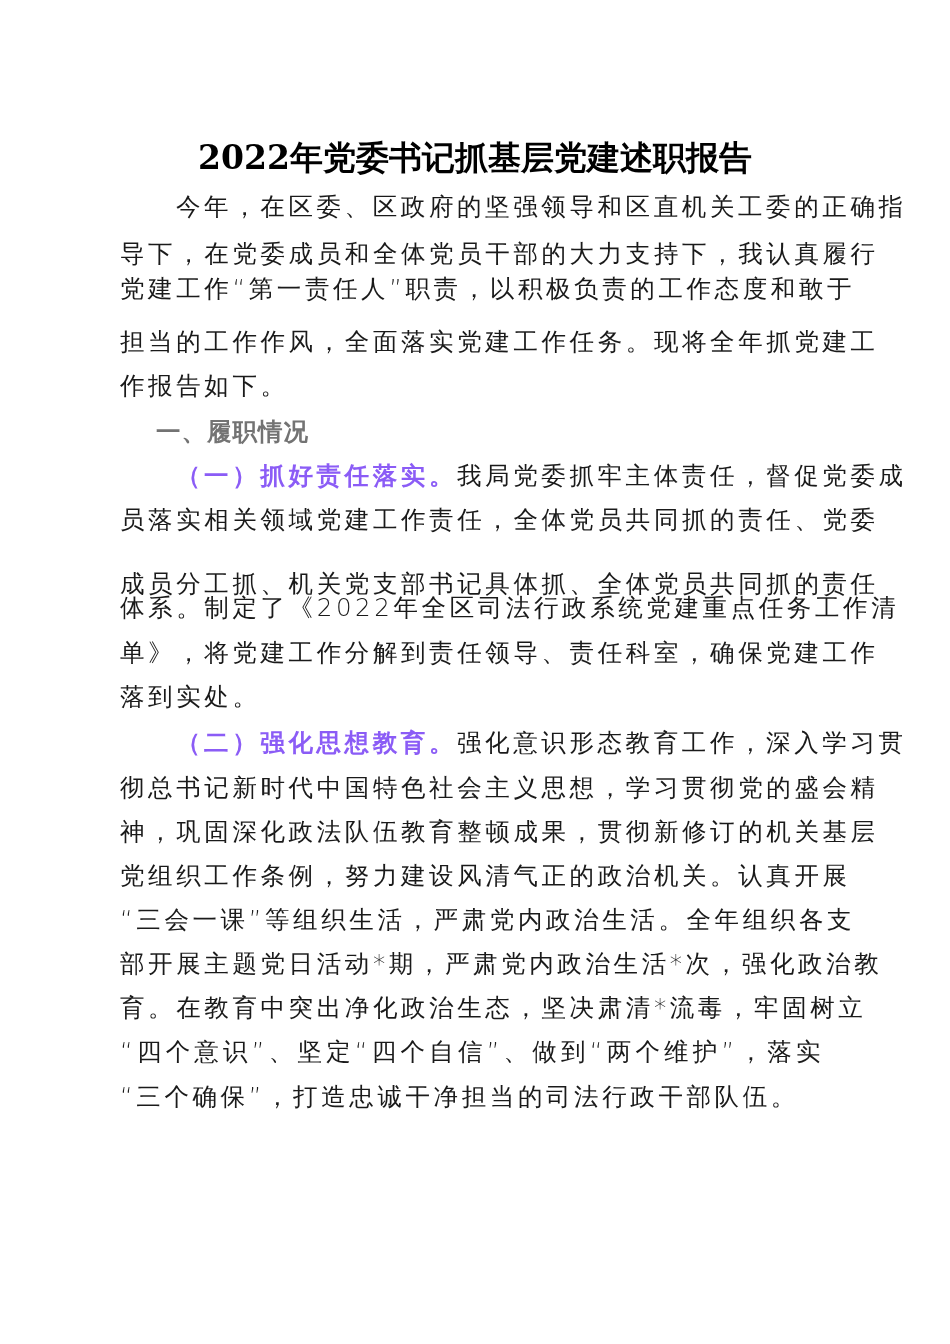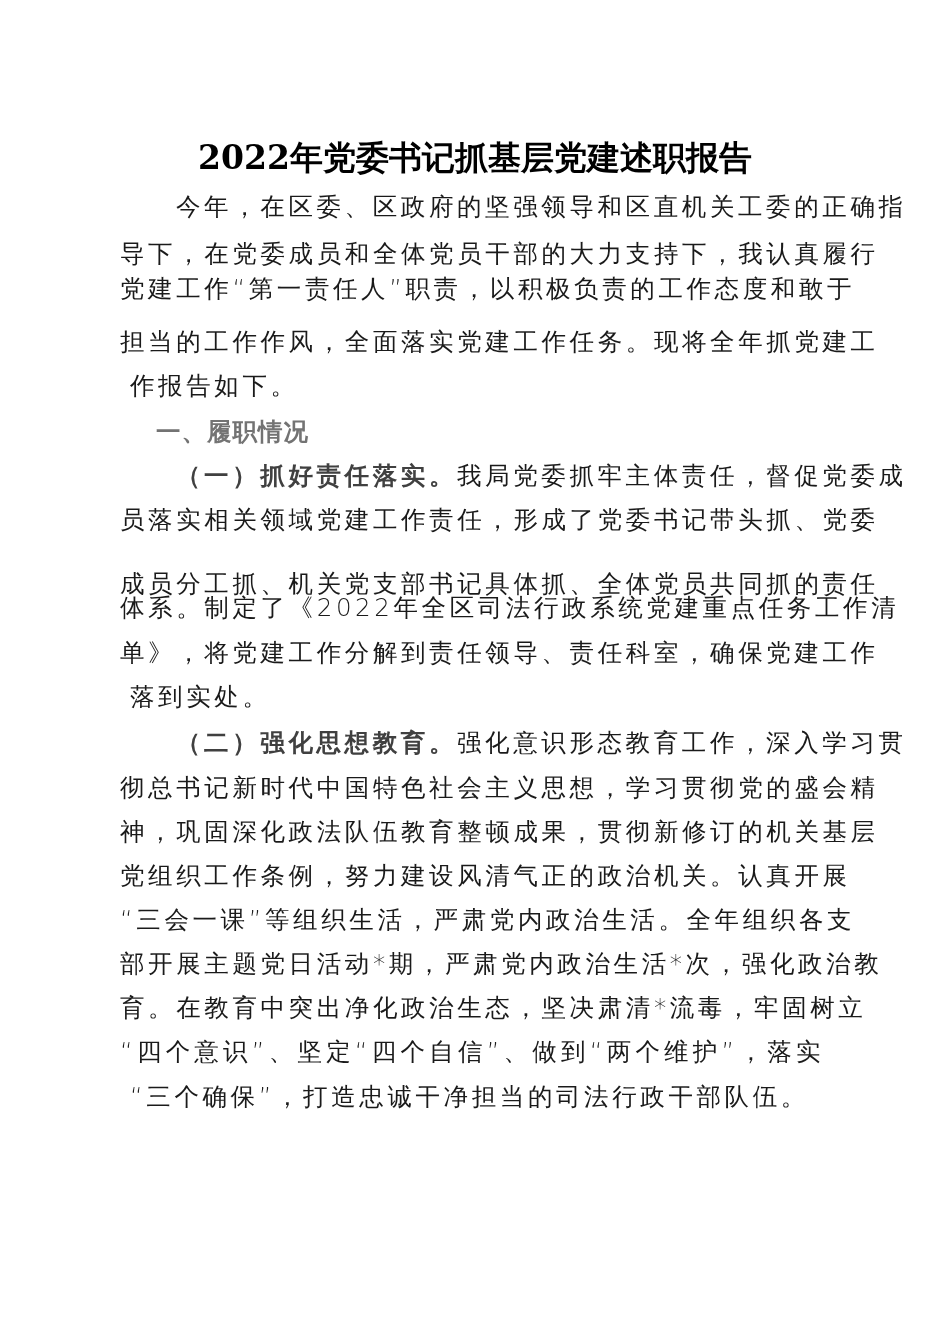--- a/index.html
+++ b/index.html
@@ -49,57 +49,56 @@
     width: 704px;
     height: 30px;
     line-height: 30px;
     white-space: nowrap;
     letter-spacing: 3.6px;
     text-align: justify;
     text-align-last: justify;
   }
   .line.last {
     text-align-last: left;
-    margin-left: 10px;
   }
   .indent {
     padding-left: 56px;
     box-sizing: border-box;
   }
   .section-heading {
     font-family: "DejaVu Sans", "Liberation Sans", sans-serif;
     font-weight: bold;
     letter-spacing: 1px;
     text-align-last: left;
     color: #737373;
   }
   .sub-label {
     font-weight: bold;
-    color: #404040;
+    color: #8b5cf6;
   }
 </style>
 </head>
 <body>
 
 <div class="page">
 
   <div class="title">2022年党委书记抓基层党建述职报告</div>
 
   <div class="body-text" style="top:0;">
 
     <div class="line indent" style="top:192px;">今年，在区委、区政府的坚强领导和区直机关工委的正确指</div>
     <div class="line" style="top:239px;">导下，在党委成员和全体党员干部的大力支持下，我认真履行</div>
     <div class="line" style="top:274px;">党建工作“第一责任人”职责，以积极负责的工作态度和敢于</div>
     <div class="line" style="top:327px;">担当的工作作风，全面落实党建工作任务。现将全年抓党建工</div>
     <div class="line last" style="top:371px;">作报告如下。</div>
 
     <div class="line indent section-heading" style="top:417px; left:-20px;">一、履职情况</div>
 
     <div class="line indent" style="top:461px;"><span class="sub-label">（一）抓好责任落实。</span><span>我局党委抓牢主体责任，督促党委成</span></div>
-    <div class="line" style="top:505px;">员落实相关领域党建工作责任，形成了党委书记带头抓、党委</div>
+    <div class="line" style="top:505px;">员落实相关领域党建工作责任，全体党员共同抓的责任、党委</div>
     <div class="line" style="top:549px;margin-top:20px;">成员分工抓、机关党支部书记具体抓、全体党员共同抓的责任</div>
     <div class="line" style="top:593px;">体系。制定了《2022年全区司法行政系统党建重点任务工作清</div>
     <div class="line" style="top:638px;">单》，将党建工作分解到责任领导、责任科室，确保党建工作</div>
     <div class="line last" style="top:682px;">落到实处。</div>
 
     <div class="line indent" style="top:728px;"><span class="sub-label">（二）强化思想教育。</span><span>强化意识形态教育工作，深入学习贯</span></div>
     <div class="line" style="top:773px;">彻总书记新时代中国特色社会主义思想，学习贯彻党的盛会精</div>
     <div class="line" style="top:817px;">神，巩固深化政法队伍教育整顿成果，贯彻新修订的机关基层</div>
     <div class="line" style="top:861px;">党组织工作条例，努力建设风清气正的政治机关。认真开展</div>
     <div class="line" style="top:905px;">“三会一课”等组织生活，严肃党内政治生活。全年组织各支</div>

